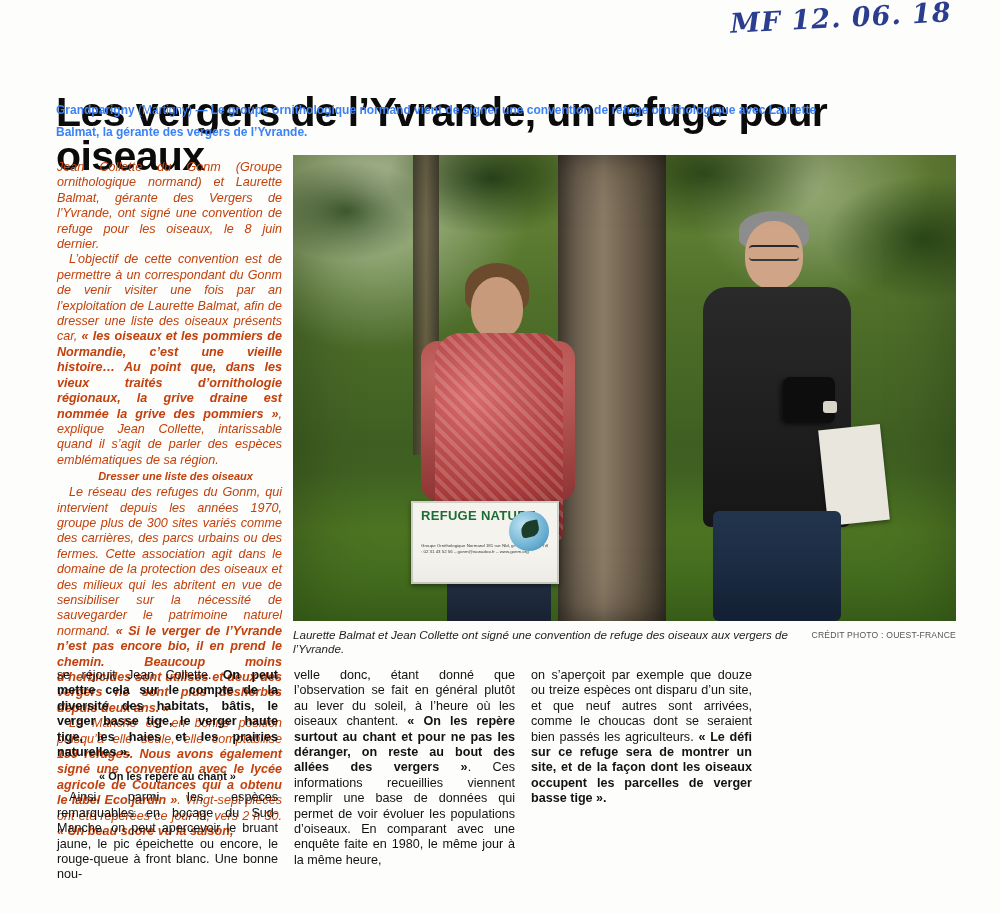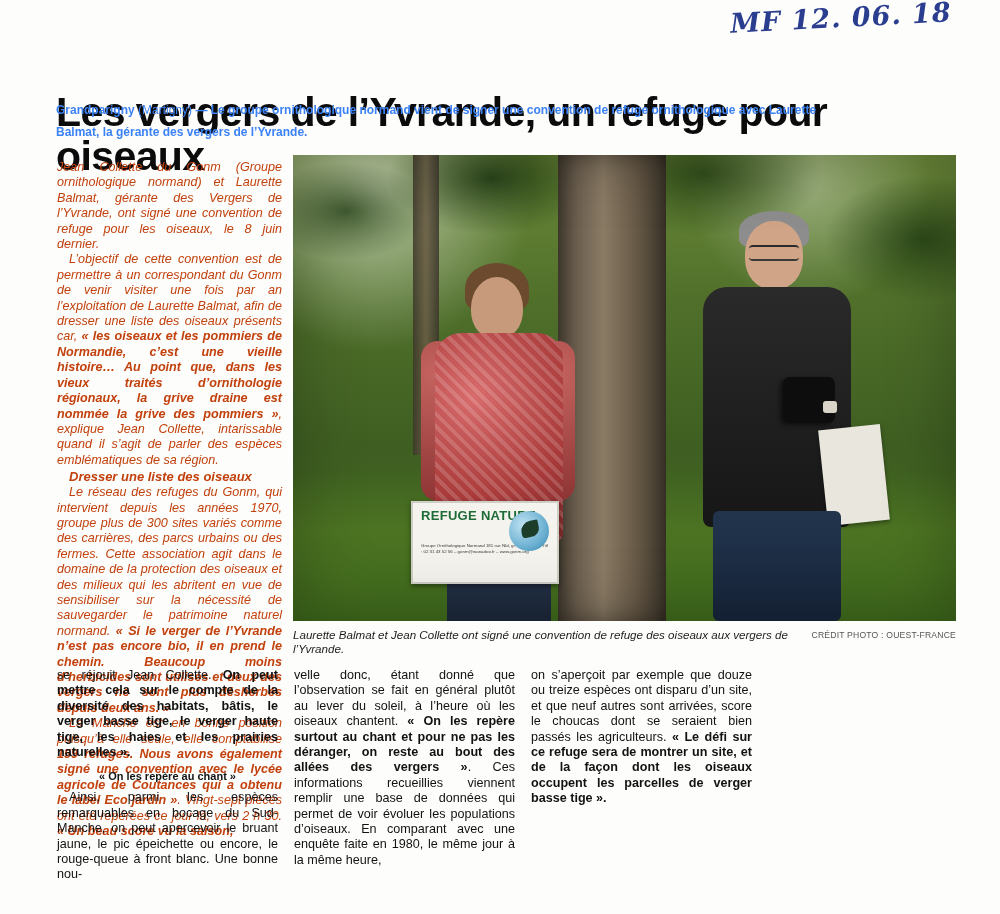--- a/index.html
+++ b/index.html
@@ -80,22 +80,23 @@
   }
   .col-intro p {
     margin: 0 0 0 0;
     text-indent: 12px;
   }
   .col-intro p.first {
     text-indent: 0;
   }
   .subhead {
     font-weight: bold;
-    font-size: 13px;
+    font-size: 11px;
     line-height: 17px;
+    text-align: center;
     margin: 9px 0 5px 0;
     text-indent: 0;
   }
   .bold {
     font-weight: bold;
   }
 
   
   .photo {
     position: absolute;
@@ -436,17 +437,17 @@
   <div class="cols">
     <div class="col">
       <p class="noindent"><span>se réjouit Jean Collette. </span><span class="bold">On peut mettre cela sur le compte de la diversité des habitats, bâtis, le verger basse tige, le verger haute tige, les haies et les prairies naturelles ».</span></p>
       <p class="subhead2">« On les repère au chant »</p>
       <p>Ainsi, parmi les espèces remarquables en bocage du Sud-Manche, on peut apercevoir le bruant jaune, le pic épeichette ou encore, le rouge-queue à front blanc. Une bonne nou-</p>
     </div>
     <div class="col">
       <p class="noindent"><span>velle donc, étant donné que l’observation se fait en général plutôt au lever du soleil, à l’heure où les oiseaux chantent. </span><span class="bold">« On les repère surtout au chant et pour ne pas les déranger, on reste au bout des allées des vergers »</span><span>. Ces informations recueillies viennent remplir une base de données qui permet de voir évoluer les populations d’oiseaux. En comparant avec une enquête faite en 1980, le même jour à la même heure,</span></p>
     </div>
     <div class="col">
-      <p class="noindent"><span>on s’aperçoit par exemple que douze ou treize espèces ont disparu d’un site, et que neuf autres sont arrivées, score le choucas dont se seraient bien passés les agriculteurs. </span><span class="bold">« Le défi sur ce refuge sera de montrer un site, et de la façon dont les oiseaux occupent les parcelles de verger basse tige ».</span></p>
+      <p class="noindent"><span>on s’aperçoit par exemple que douze ou treize espèces ont disparu d’un site, et que neuf autres sont arrivées, comme le choucas dont se seraient bien passés les agriculteurs. </span><span class="bold">« Le défi sur ce refuge sera de montrer un site, et de la façon dont les oiseaux occupent les parcelles de verger basse tige ».</span></p>
     </div>
   </div>
 
 </div>
 
 </body></html>

